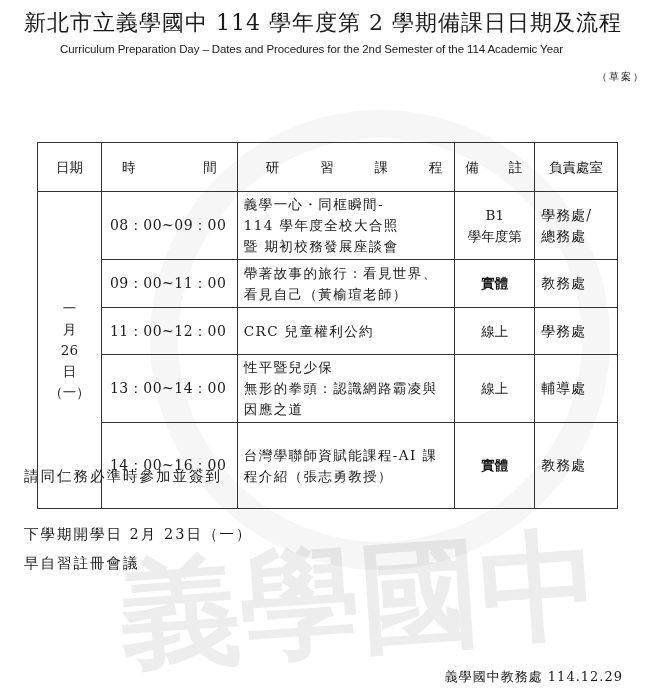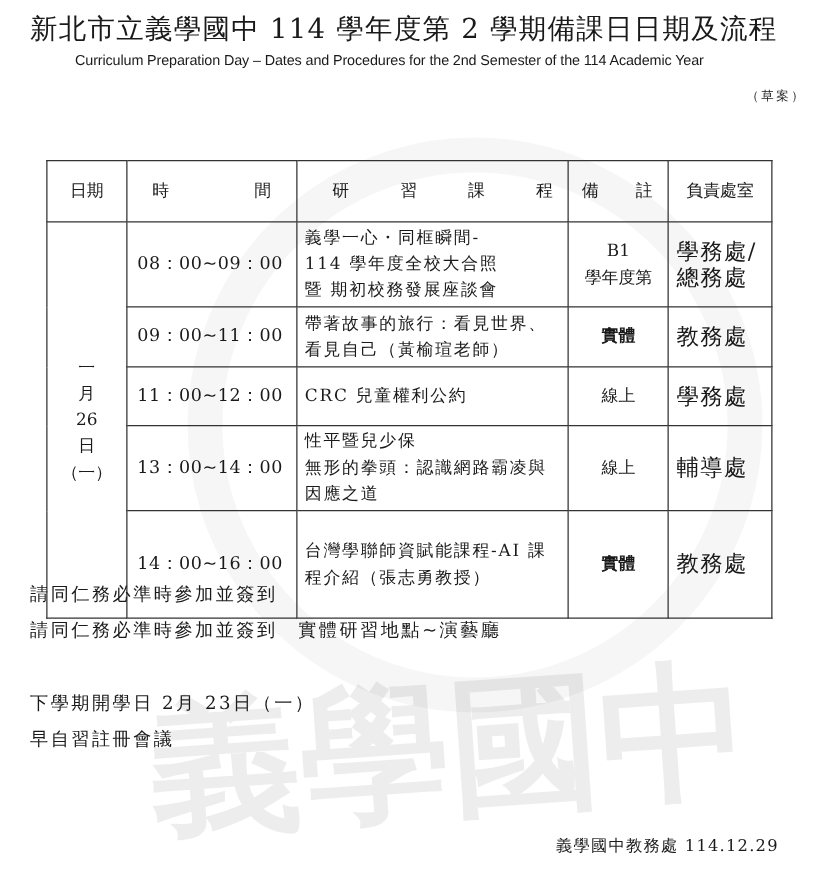--- a/index.html
+++ b/index.html
@@ -37,21 +37,21 @@
       font-size: 11.5px; white-space: nowrap;
       font-family: "Liberation Sans", sans-serif; z-index: 1;
       letter-spacing: -0.1px;
     }
     .draft {
       position: absolute; right: 16px; top: 70px;
       font-size: 10px; letter-spacing: 2px; z-index: 1;
     }
 
     table.sched {
-      position: absolute; left: 37px; top: 128px;
+      position: absolute; left: 37px; top: 142px;
       width: 581px; border-collapse: collapse; z-index: 1;
       font-size: 13.5px;
       background: transparent;
     }
     table.sched td, table.sched th {
       border: 1.5px solid #333;
       font-weight: normal;
       vertical-align: middle;
       line-height: 21px;
     }
@@ -59,21 +59,21 @@
     .hdr-spread { display: flex; justify-content: space-between; padding: 0 20px; }
     .hdr-spread.wide { padding: 0 12px 0 28px; }
     .hdr-spread.note { padding: 0 12px 0 10px; }
     th.center { text-align: center; }
 
     td.date-cell { text-align: center; line-height: 20px; }
     td.time { padding-left: 8px; font-size: 14px; letter-spacing: 0.5px; white-space: nowrap; }
     td.course { padding: 2px 6px; font-size: 13.5px; letter-spacing: 1.4px; margin-top: 32px; }
     td.note { text-align: center; font-size: 13.5px; }
     td.note.bold { font-weight: bold; }
-    td.office { padding-left: 6px; font-size: 18px; letter-spacing: 1px; }
+    td.office { padding-left: 6px; font-size: 14px; letter-spacing: 1px; }
 
     .footer-lines {
       position: absolute; left: 24px; top: 462px; z-index: 1;
       font-size: 14.5px; letter-spacing: 2px;
     }
     .footer-lines div { height: 29px; line-height: 29px; white-space: pre; }
     .footer-lines .gap { height: 29px; }
     .sign {
       position: absolute; right: 38px; top: 668px; z-index: 1;
       font-size: 13px; letter-spacing: 1px; white-space: nowrap;
@@ -183,20 +183,19 @@
         <div>程介紹（張志勇教授）</div>
       </td>
       <td class="note bold">實體</td>
       <td class="office">教務處</td>
     </tr>
   </tbody>
     </table>
 
   <div class="footer-lines">
     <div>請同仁務必準時參加並簽到</div>
-    <div>請同仁務必準時參加並簽到　實體研習地點~演藝廳</div>
     <div class="gap"></div>
     <div>下學期開學日 2月 23日（一）</div>
     <div>早自習註冊會議</div>
   </div>
 
   <div class="sign">義學國中教務處 114.12.29</div>
 </div>
 
 </body></html>

